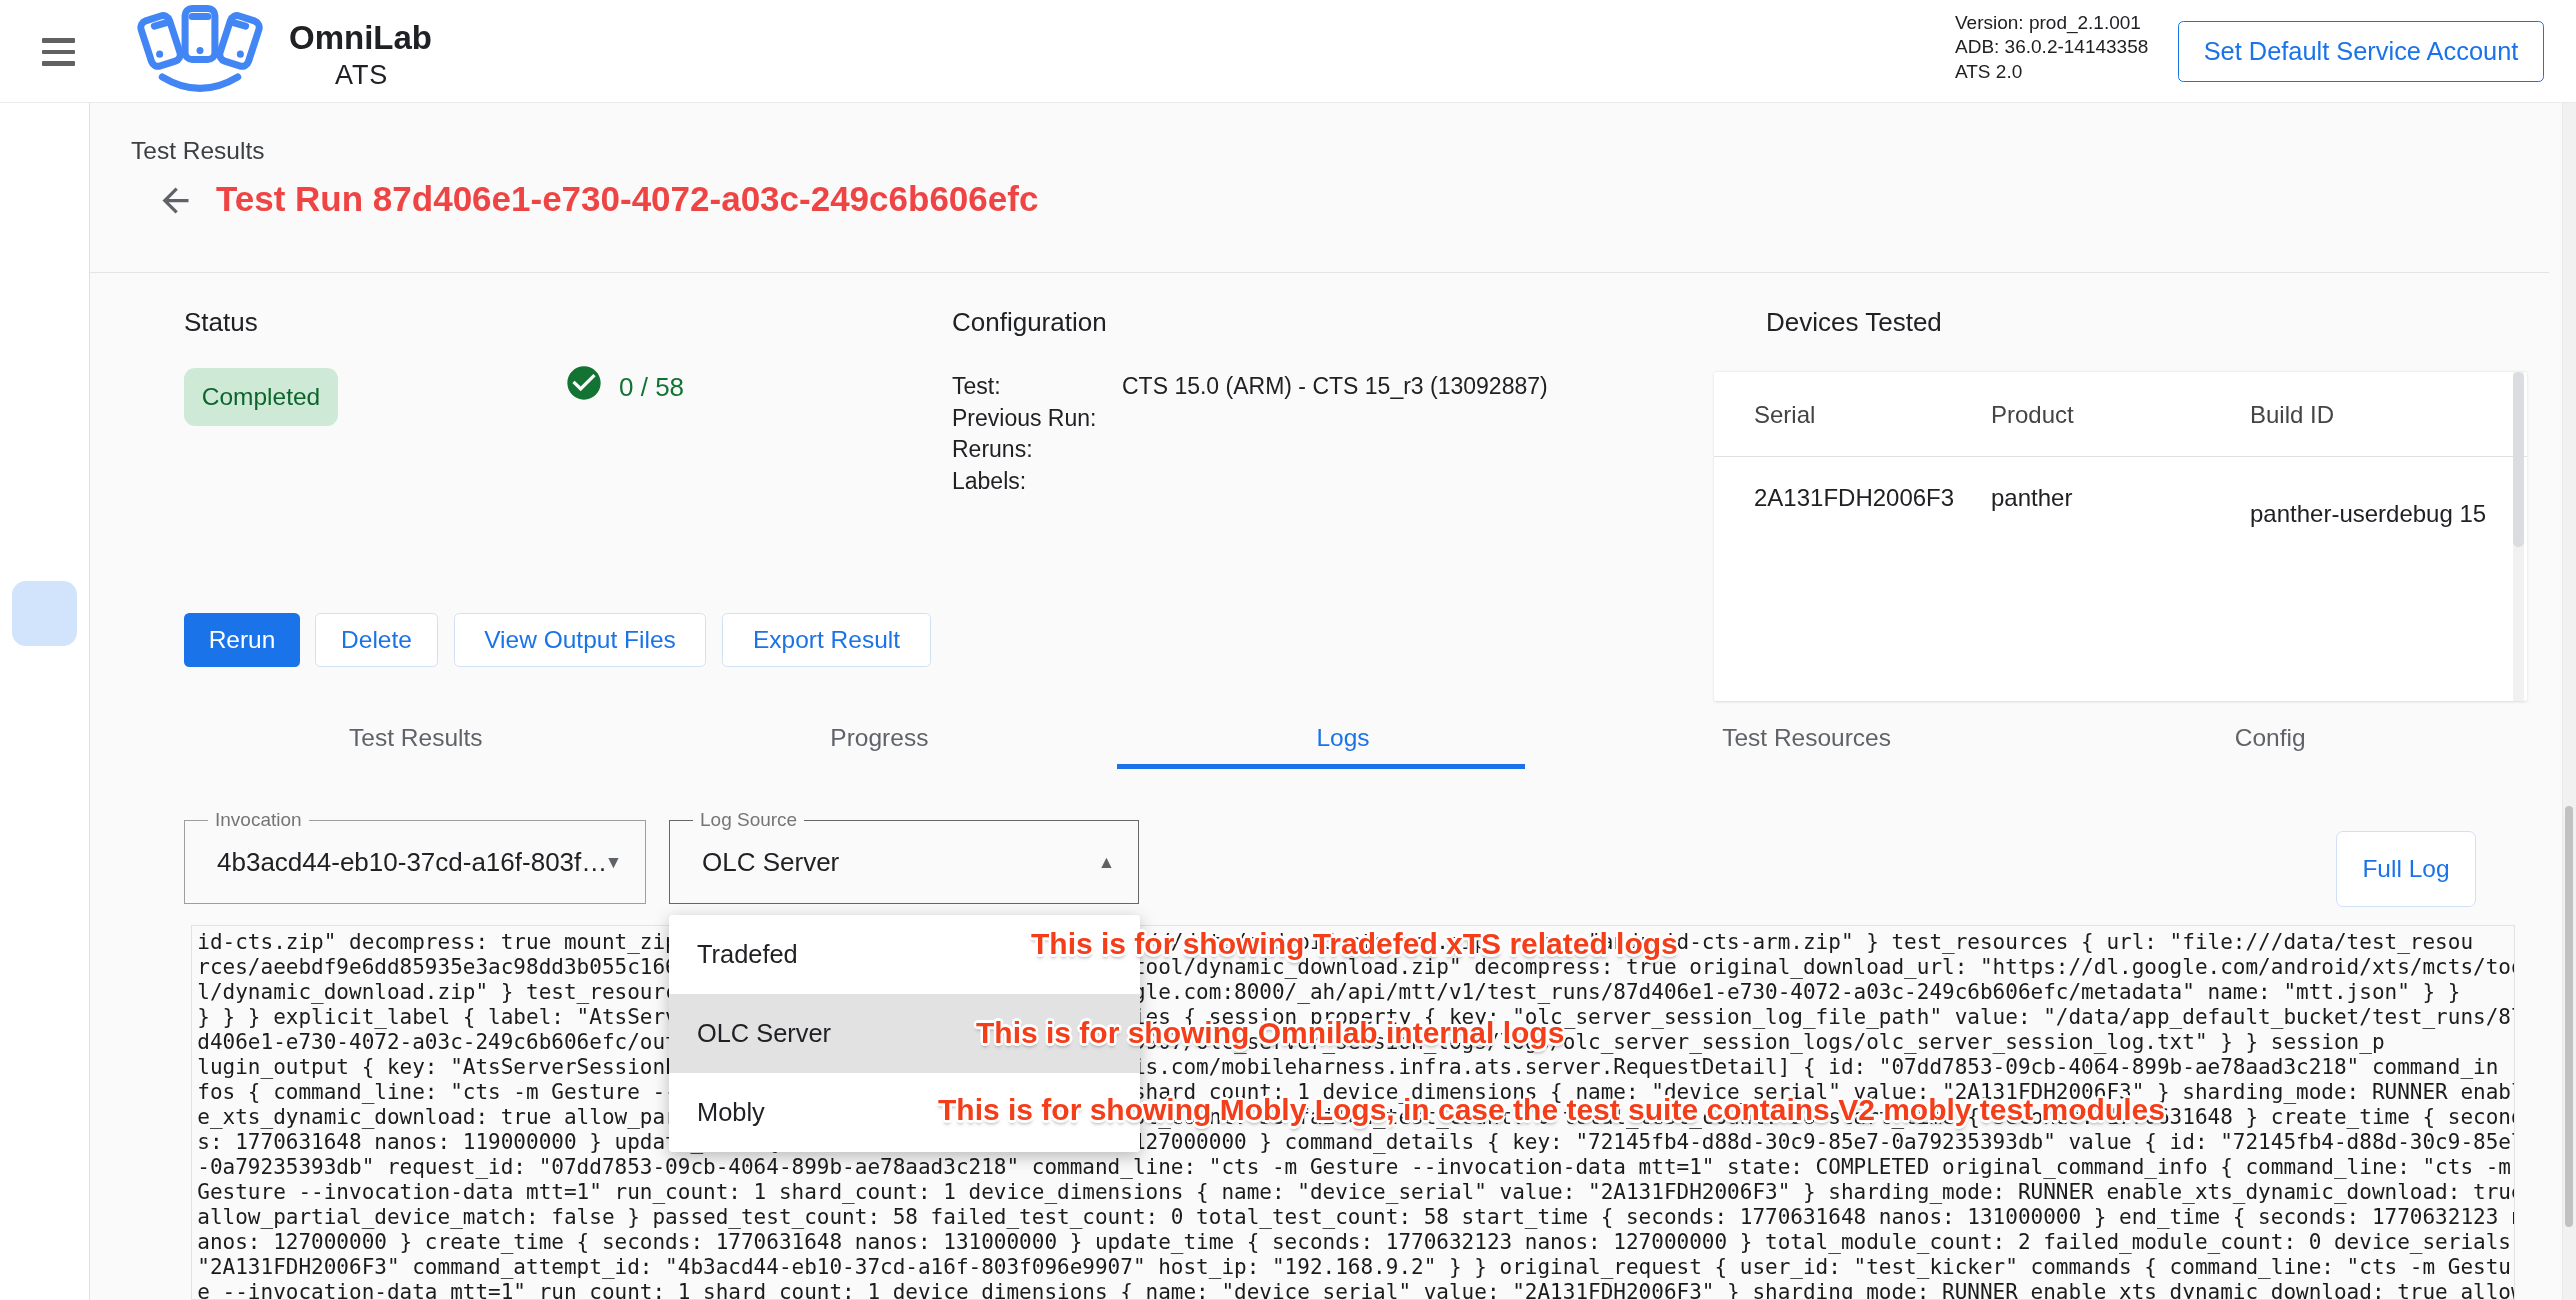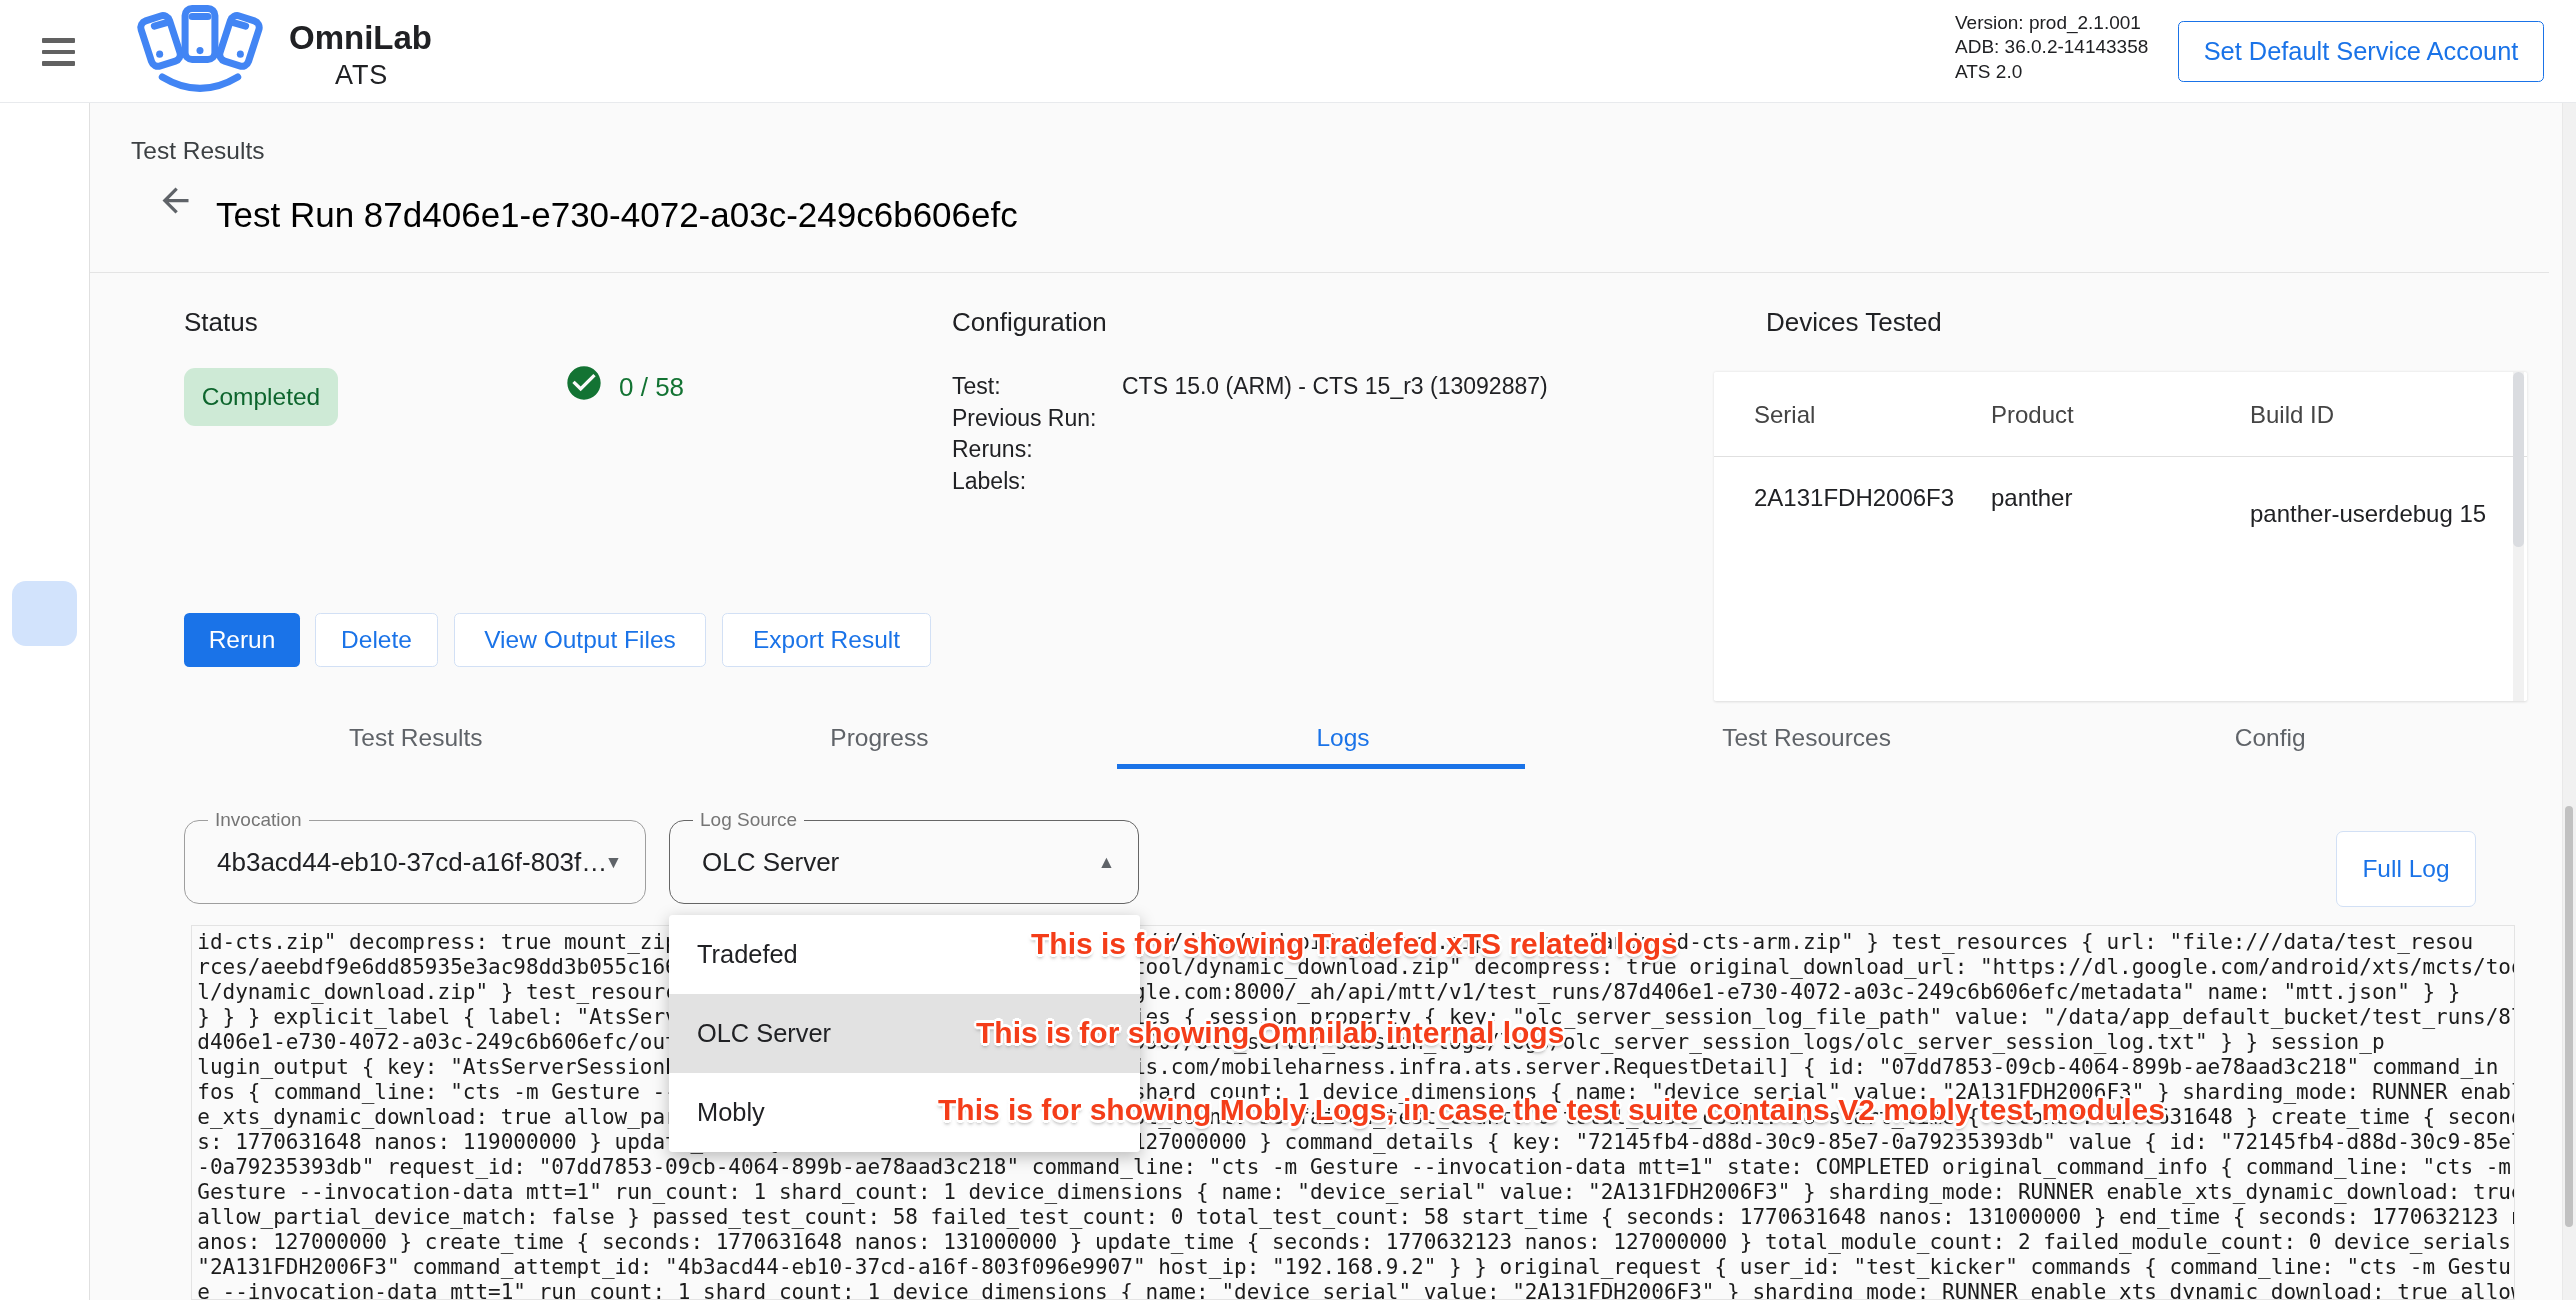--- a/index.html
+++ b/index.html
@@ -22,21 +22,21 @@
   .navbtn { position:absolute; left:26px; width:39px; height:39px; background:none; border:none; cursor:pointer; padding:0; }
   .navbtn svg { width:37px; height:37px; fill:#3c4043; }
   .active-pill { position:absolute; left:12.3px; top:478px; width:65px; height:65px; background:#d2e3fc; border-radius:14px; }
   .side-scroll { position:absolute; left:74px; top:131px; width:10.5px; height:990px; background:#dcdcdc; border-radius:5.3px; cursor:pointer; }
 
   .divider1 { position:absolute; left:90px; top:272px; width:2459px; height:0.9px; background:#e4e4e4; }
 
   .breadcrumb { position:absolute; left:131px; top:137px; font-size:24.5px; color:#3c4043; }
   .backbtn { position:absolute; left:152px; top:179px; width:46px; height:46px; background:none; border:none; cursor:pointer; }
   .backbtn svg { width:39px; height:39px; fill:#5f6368; }
-  .page-title { position:absolute; left:216px; top:179px; font-size:35px; font-weight:400; color:#000000;margin-top:16px; }
+  .page-title { position:absolute; left:216px; top:179px; font-size:35px; font-weight:700; color:#ef4444; }
 
   .sec-heading { position:absolute; font-size:26px; color:#202124; }
   .chip { position:absolute; left:184px; top:368px; width:154px; height:58px; background:#ceead6; border-radius:11px; color:#0d652d; font-size:24.5px; display:flex; align-items:center; justify-content:center; }
   .count { position:absolute; left:619px; top:372px; font-size:26px; color:#137333; }
 
   .cfg-label { position:absolute; left:952px; font-size:23px; color:#202124; }
   .cfg-value { position:absolute; left:1122px; font-size:23px; color:#202124; }
 
   .dev-card { position:absolute; left:1714px; top:372px; width:813px; height:329px; background:#fff; box-shadow:0 0.9px 2.6px rgba(0,0,0,0.12); border-radius:1.8px; }
   .th { position:absolute; top:401px; font-size:24px; color:#444; }
@@ -47,21 +47,21 @@
 
   .btn { position:absolute; top:613px; height:54px; border-radius:5.3px; font-size:24.5px; font-weight:500; font-family:inherit; cursor:pointer; }
   .btn-primary { background:#1a73e8; border:none; color:#fff; }
   .btn-sec { background:#fff; border:0.9px solid #d2e0f5; color:#1a73e8; }
 
   .tabs { position:absolute; left:184px; top:706px; width:2318px; height:63px; display:flex; }
   .tab { flex:1; display:flex; align-items:center; justify-content:center; font-size:24.5px; color:#5f6368; cursor:pointer; }
   .tab.active { color:#1a73e8; }
   .tab-underline { position:absolute; left:1117px; top:764px; width:408px; height:5.3px; background:#1a73e8; }
 
-  .select { position:absolute; top:820px; height:84px; background:transparent; border-radius:15px; cursor:pointer; }
+  .select { position:absolute; top:820px; height:84px; background:transparent; border-radius:0; cursor:pointer; }
   .select .flabel { position:absolute; left:23px; top:-12.3px; background:#fafafa; padding:0 7px; font-size:19px; color:#757575; white-space:nowrap; }
   .select .fvalue { position:absolute; left:32px; top:0; height:100%; display:flex; align-items:center; font-size:26px; color:#202124; white-space:nowrap; }
   .select .caret { position:absolute; right:23px; top:50%; transform:translateY(-50%); font-size:17.5px; color:#5f6368; }
   .sel-invocation { left:184px; width:462px; border:0.9px solid #9e9e9e; }
   .sel-logsource { left:669px; width:470px; border:1.8px solid #666; }
   .btn-fulllog { position:absolute; left:2336px; top:831px; width:140px; height:76px; background:#fff; border:0.9px solid #d2e0f5; border-radius:7px; color:#1a73e8; font-size:24.5px; font-weight:500; font-family:inherit; cursor:pointer; }
 
   .logbox { position:absolute; left:191px; top:925px; width:2324px; height:375px; border:0.9px solid #e3e3e3; background:#fafafa; overflow:hidden; padding:3.5px 0 0 5.3px; }
   .logbox pre { font-family:"DejaVu Sans Mono", monospace; font-size:21px; line-height:25px; color:#1b1b1b; white-space:pre; }
 

